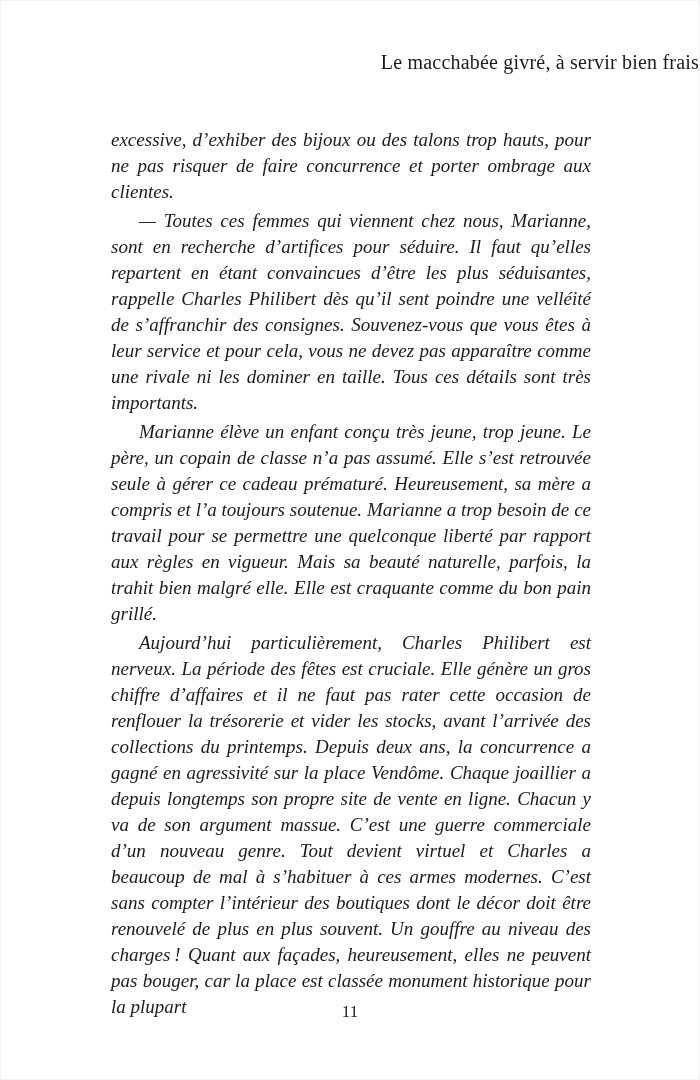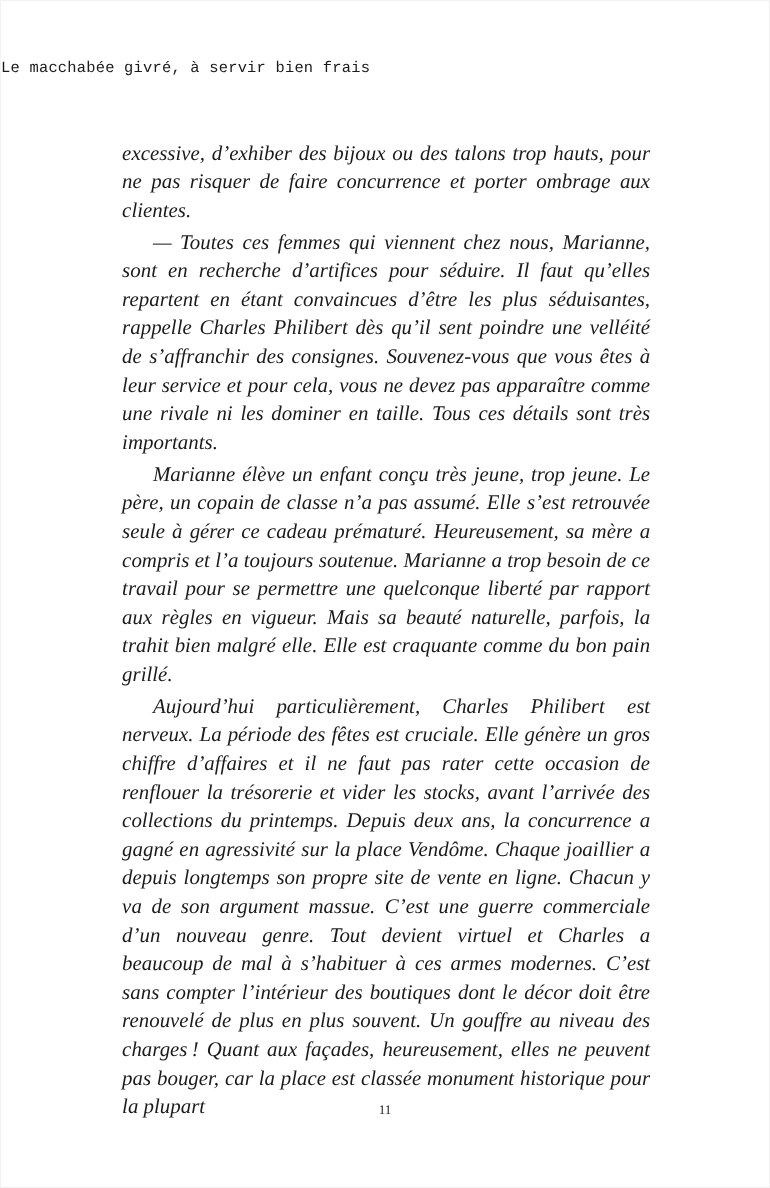--- a/index.html
+++ b/index.html
@@ -16,25 +16,24 @@
     font-family: "Liberation Serif", "DejaVu Serif", serif;
     overflow: hidden;
     box-sizing: border-box;
     border: 1px solid #f2f2f2;
   }
   .running-header {
     position: absolute;
     top: 50px;
     left: 0;
     width: 100%;
-    text-align: left;
-    font-size: 14px;
+    text-align: right;
+    font-size: 20px;
     line-height: 22px;
     letter-spacing: 0.2px;
-    font-family: Liberation Mono, monospace;
   }
   .body-text {
     position: absolute;
     top: 126px;
     left: 110px;
     width: 480px;
     font-size: 19px;
     line-height: 26px;
     text-align: justify;
     text-align-last: left;
@@ -46,21 +45,21 @@
   }
   .body-text p.indent {
     text-indent: 28px;
   }
   .page-number {
     position: absolute;
     top: 1001px;
     left: 0;
     width: 100%;
     text-align: center;
-    font-size: 12px;
+    font-size: 17px;
   }
 </style>
 </head>
 <body>
 
 <div class="page">
   <div class="running-header">Le macchabée givré, à servir bien frais</div>
 
   <div class="body-text">
       <p class="">excessive, d’exhiber des bijoux ou des talons trop hauts, pour ne pas risquer de faire concurrence et porter ombrage aux clientes.</p>

